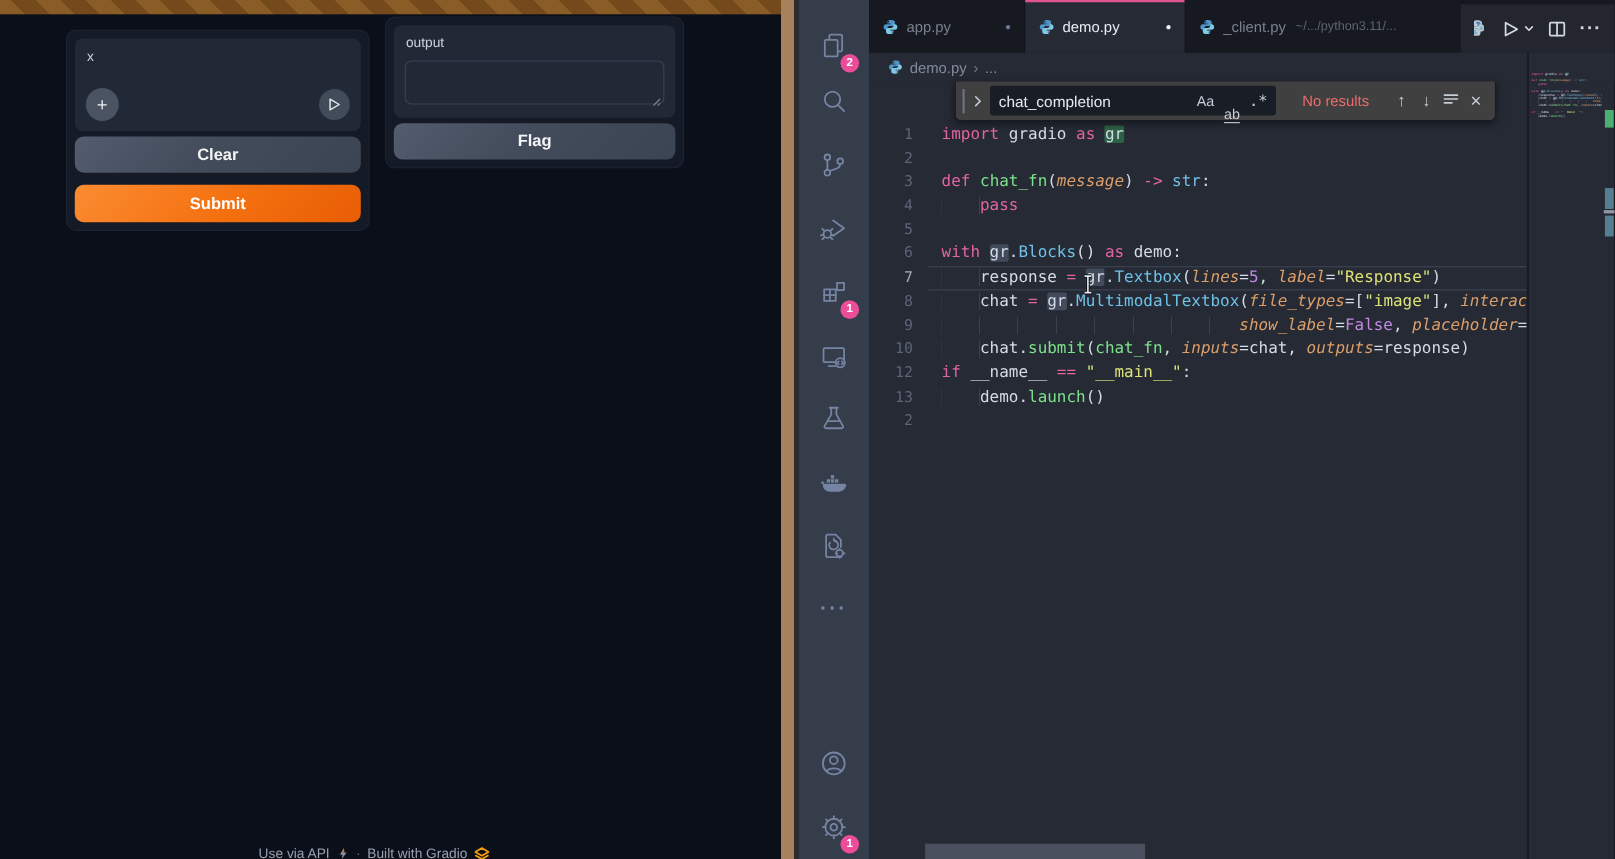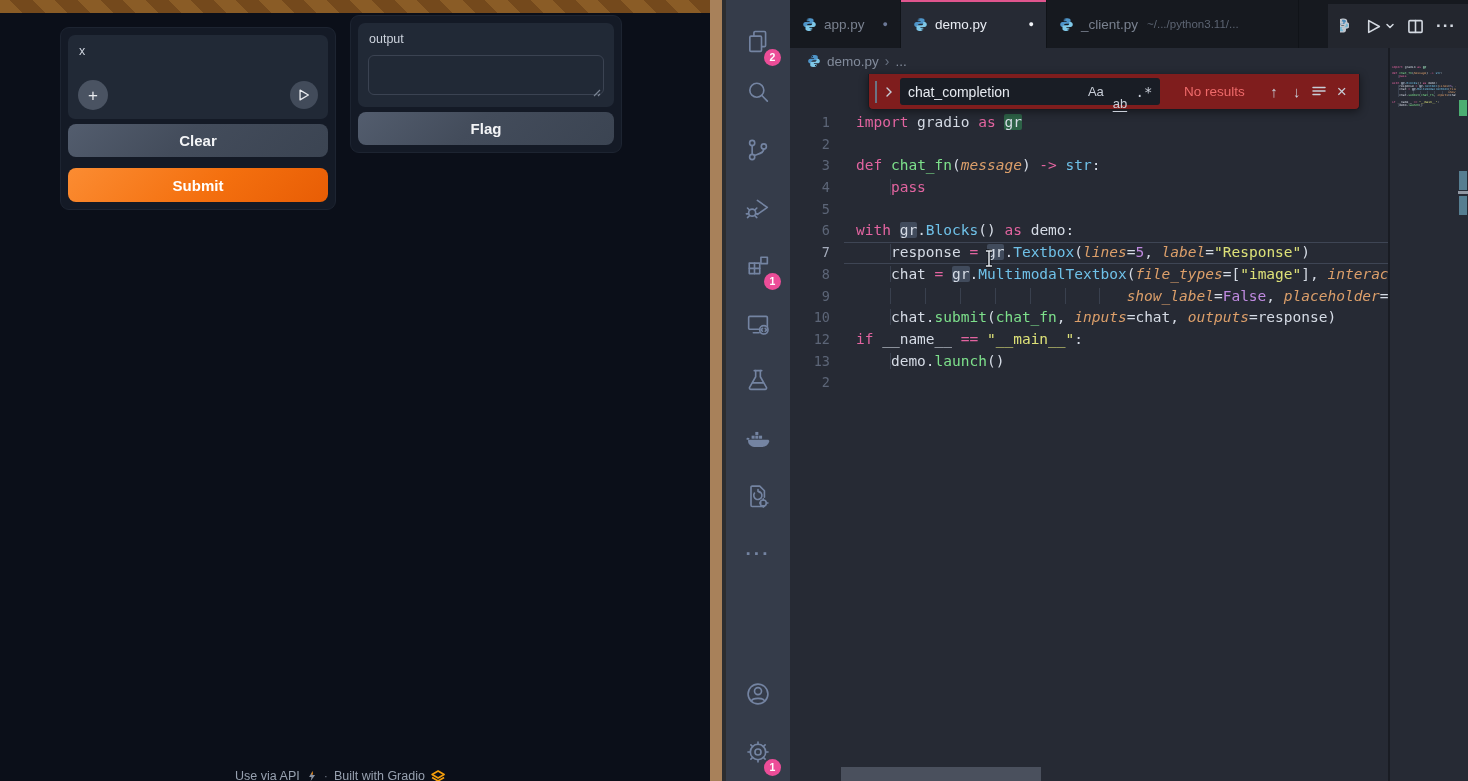--- a/index.html
+++ b/index.html
@@ -49,38 +49,38 @@
   .badge { position:absolute; right:9px; bottom:-2px; min-width:17px; height:17px; border-radius:9px;
            background:#ec4d98; color:#fff; font:700 10.5px/17px "Liberation Sans",sans-serif;
            text-align:center; padding:0 2px; }
   .dots-glyph { color:#7484a2; font-size:19px; font-weight:700; letter-spacing:2px; }
 
   .vs-main { position:absolute; left:64px; top:0; right:0; bottom:0; background:#262a34; }
   .tabbar { position:absolute; left:0; top:0; right:0; height:48px; background:#16191f; display:flex; }
   .tab { position:relative; height:48px; display:flex; align-items:center; gap:7px; padding:0 12px;
          font-size:13.5px; color:#79818f; cursor:pointer; border-right:1px solid #101318; }
   .tab .dot { font-size:9px; margin-left:auto; }
-  .tab.t1 { width:111px; }
+  .tab.t1 { width:142px; }
   .tab.t2 { width:146px; }
   .tab.t3 { width:252px; overflow:hidden; white-space:nowrap; }
   .tab.active { background:#262a34; color:#e9edf4; box-shadow:inset 0 2px 0 #e0558e; }
   .tab .desc { font-size:11.5px; color:#5c6472; margin-left:2px; }
   .tab-actions { position:absolute; right:0; top:4px; height:44px; width:140px; background:#23262e;
                  display:flex; align-items:center; justify-content:flex-end; gap:12px; padding:0 12px; }
   .tab-actions svg { stroke:#d4d9e1; fill:none; stroke-width:1.5; stroke-linecap:round; stroke-linejoin:round; }
   .py-sliver { width:9px; height:16px; overflow:hidden; margin-right:auto; opacity:.9; }
   .run-group { display:flex; align-items:center; gap:3px; cursor:pointer; }
   .more-glyph { color:#d4d9e1; font-size:17px; font-weight:700; letter-spacing:1px; cursor:pointer; }
 
   .breadcrumb { position:absolute; left:0; top:48px; right:0; height:26px; display:flex; align-items:center;
                 gap:6px; padding-left:17px; font-size:13.5px; color:#828b9b; background:#262a34; }
   .breadcrumb .bsep { color:#6a7383; font-size:14px; }
 
   
-  .find { position:absolute; left:78px; top:74px; width:492px; height:36px; background:#7f1d1d;
+  .find { position:absolute; left:78px; top:74px; width:492px; height:36px; background:#404040;
           border:1px solid #171b22; border-top:none; border-radius:0 0 5px 5px;
           box-shadow:0 2px 8px rgba(0,0,0,.45); display:flex; align-items:center; padding:0 6px; z-index:5; }
   .find-sash { width:2px; height:22px; background:#6b7383; margin-right:5px; }
   .find-toggle { width:16px; display:flex; justify-content:center; cursor:pointer; }
   .find-input-wrap { display:flex; align-items:center; background:#191d25; border-radius:3px; height:27px;
                      width:260px; padding:0 4px 0 8px; margin-left:3px; }
   .find-input { flex:1; min-width:0; background:transparent; border:none; outline:none; color:#e6eaf0;
                 font-size:14px; font-family:"Liberation Sans",sans-serif; }
   .find-opt { width:24px; text-align:center; color:#c9ced8; font-size:13px; cursor:pointer; }
   .find-opt.word { text-decoration:underline; text-underline-offset:3px;margin-top:24px; }

